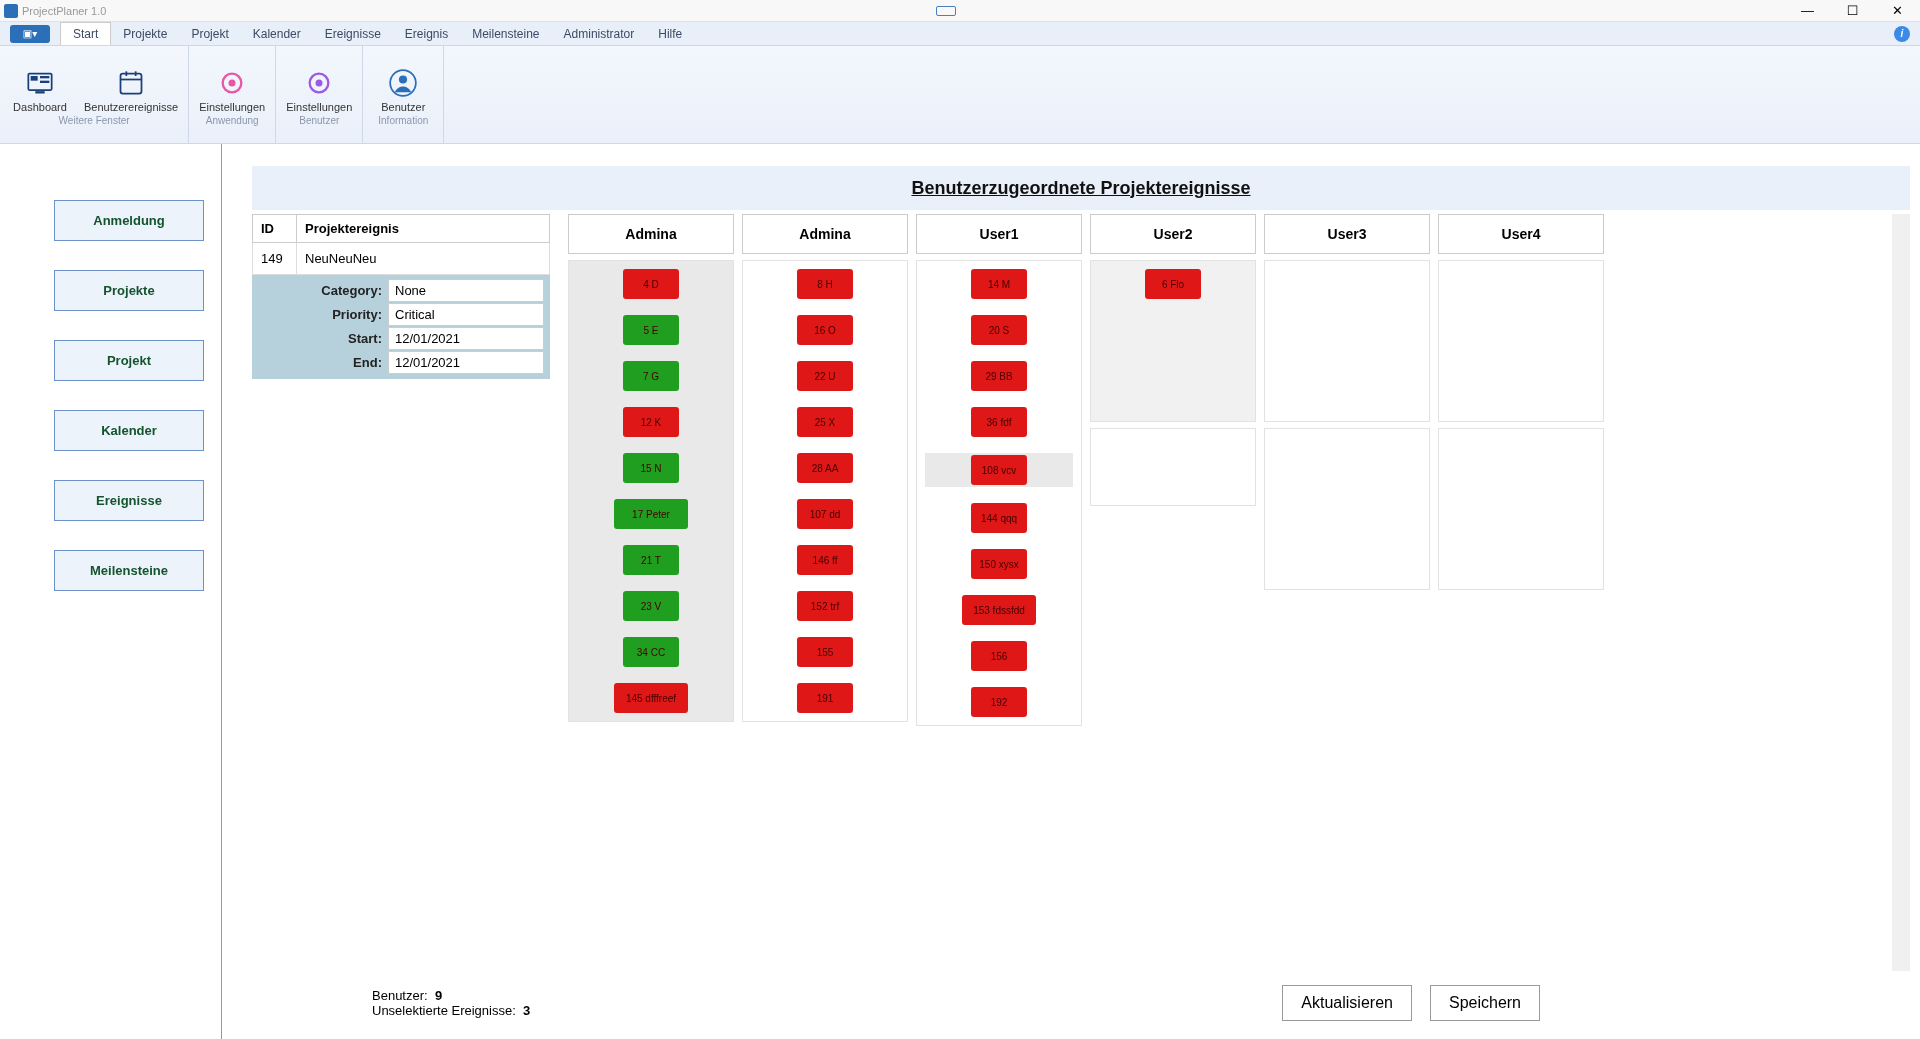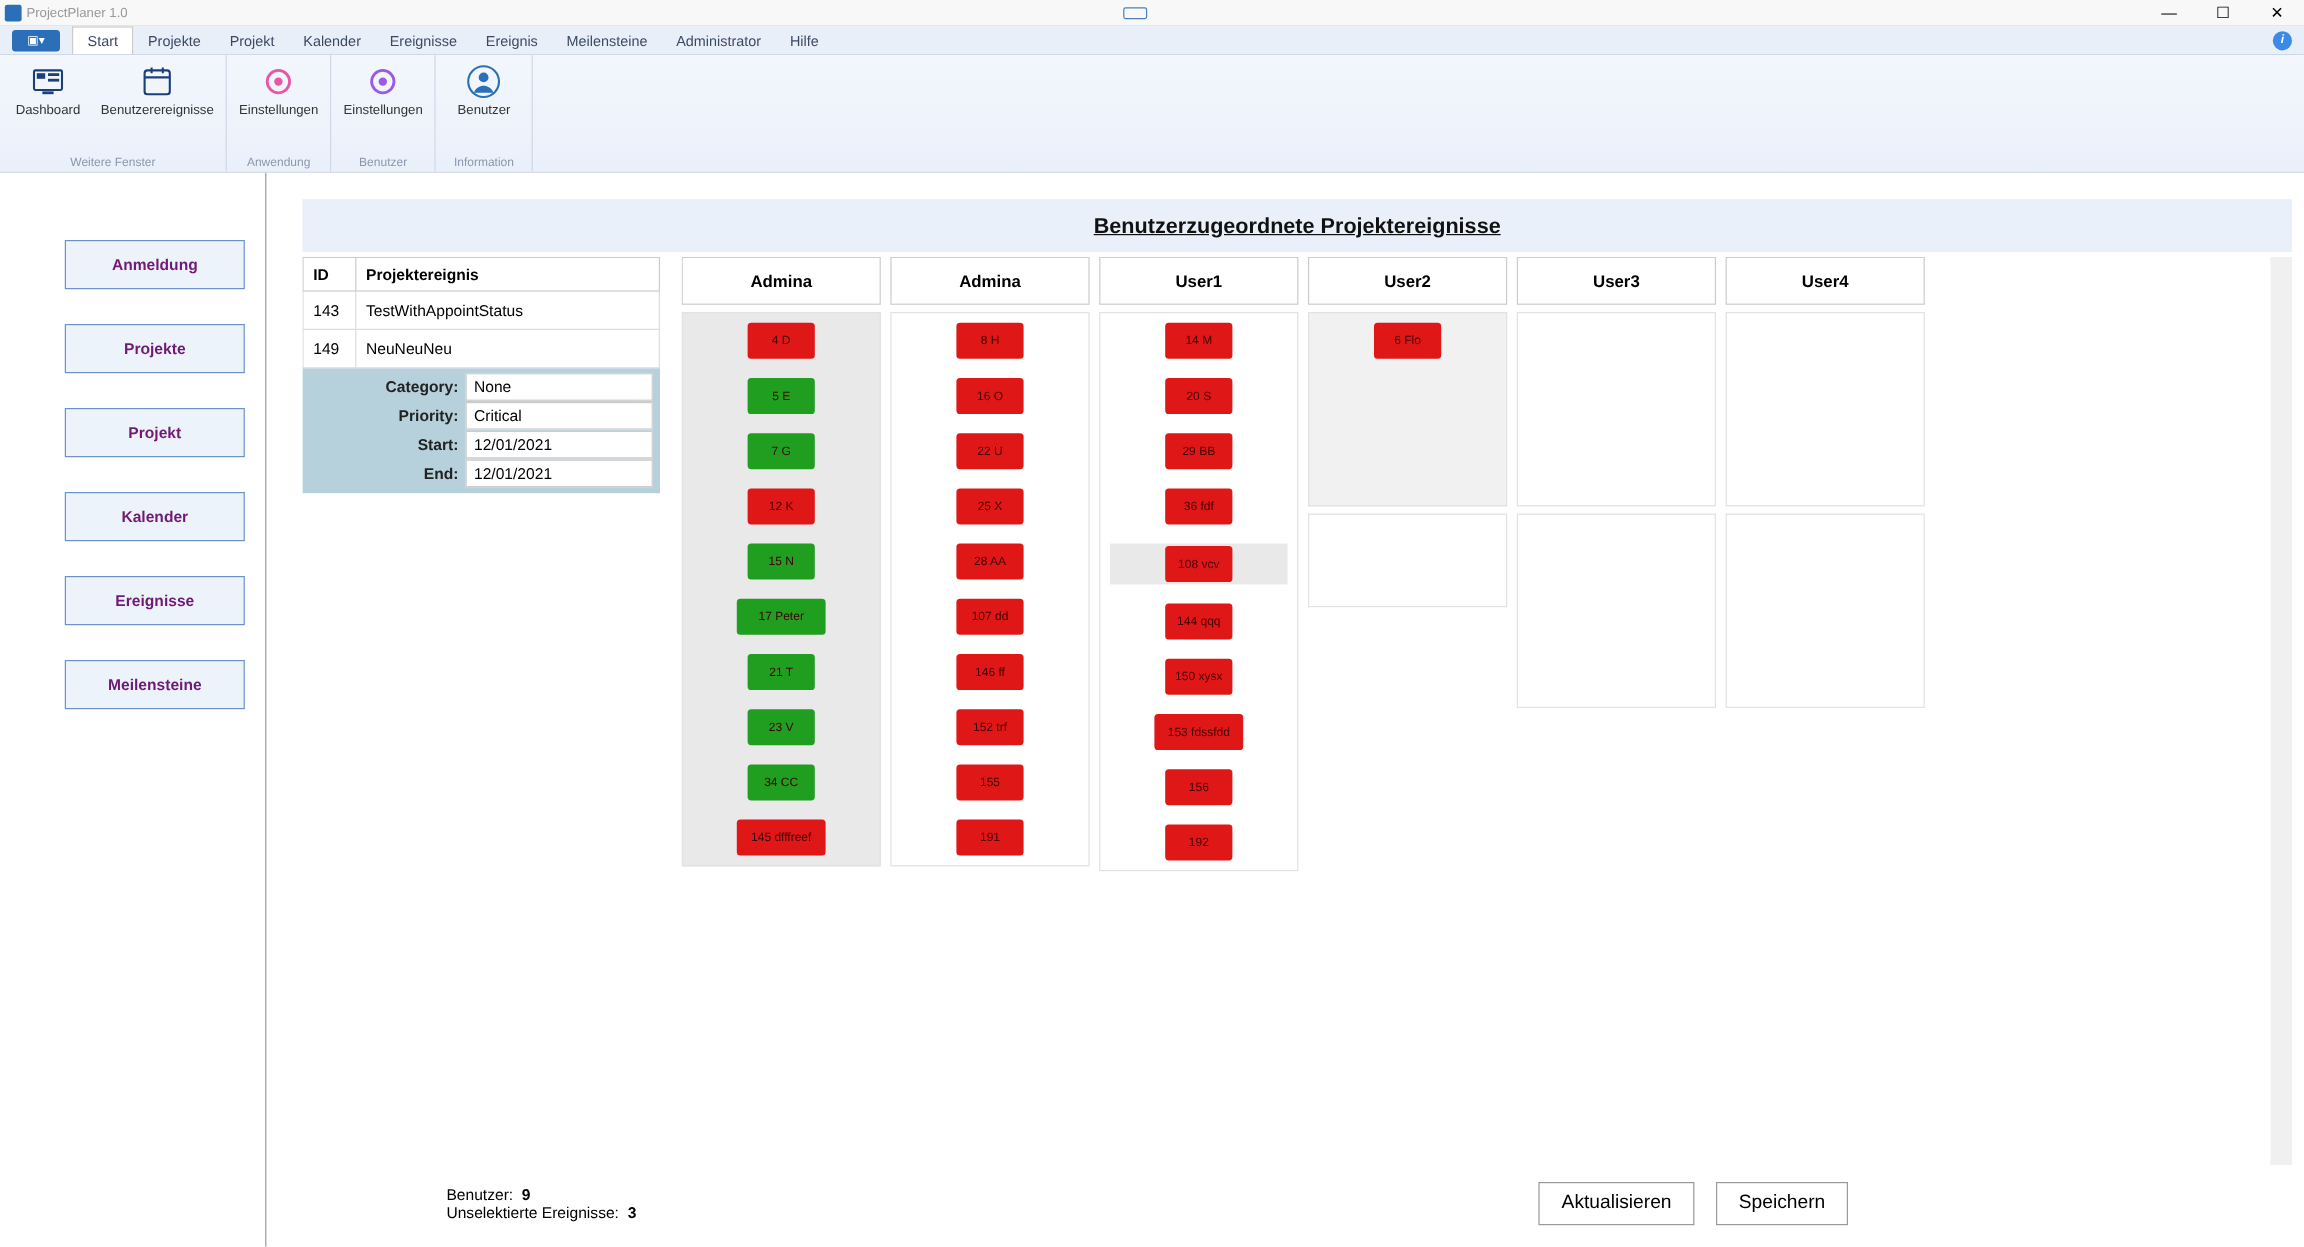--- a/index.html
+++ b/index.html
@@ -16,31 +16,31 @@
 
 
 .menubar { height: 24px; background: #e9eff9; display: flex; align-items: center; padding-left: 10px; gap: 0; border-bottom: 1px solid #d0d8e6; }
 .qat { width: 40px; height: 18px; background: #2b6fb8; border-radius: 3px; margin-right: 10px; display:flex; align-items:center; justify-content:center; color:#fff; font-size:10px; }
 .menu-item { padding: 4px 12px; font-size: 12px; color: #3b4a63; }
 .menu-item.active { background: #fff; border: 1px solid #ccc; border-bottom: none; }
 .menubar .info-icon { margin-left: auto; margin-right: 10px; width:16px; height:16px; border-radius:50%; background:#3b8ae6; color:#fff; display:flex; align-items:center; justify-content:center; font-size:10px; font-style:italic; font-weight:bold;}
 
 
 .ribbon { height: 98px; background: linear-gradient(#f3f7fd, #eaf0fa); border-bottom: 1px solid #cfd8e8; display: flex; }
-.ribbon-group { border-right: 1px solid #cfd8e8; padding: 4px 10px 2px; display: flex; flex-direction: column; justify-content: space-between; }
+.ribbon-group { border-right: 1px solid #cfd8e8; padding: 4px 10px 2px; display: flex; flex-direction: column; justify-content: center; }
 .ribbon-group-row { display: flex; gap: 14px; }
 .ribbon-btn { text-align: center; min-width: 60px; }
 .ribbon-icon { width: 28px; height: 28px; margin: 4px auto 4px; }
 .ribbon-label { font-size: 11px; color: #333; }
 .ribbon-group-caption { text-align: center; font-size: 10px; color: #8a97ad; margin-top: 2px; }
 
 
 .main { display: flex; height: calc(1039px - 22px - 24px - 98px); }
 .left-col { width: 222px; padding: 56px 14px 0 54px; border-right: 1px solid #999; margin: 0 0 0 0; }
-.side-btn { display:flex; align-items:center; justify-content:center; width: 150px; height: 41px; background: #ecf3fb; border: 1px solid #6d91c9; margin-bottom: 29px; font-weight: bold; font-size: 13px; color: #701a75; }
+.side-btn { display:flex; align-items:center; justify-content:center; width: 150px; height: 41px; background: #ecf3fb; border: 1px solid #6d91c9; margin-bottom: 29px; font-weight: bold; font-size: 13px; color: #14532d; }
 
 .content { flex: 1; padding: 22px 10px 10px 30px; display: flex; flex-direction: column; }
 .page-title-bar { background: #e9f0fa; height: 44px; display: flex; align-items: center; justify-content: center; font-size: 18px; font-weight: bold; color: #111; margin-bottom: 4px; text-decoration: underline; }
 
 .workarea { display: flex; gap: 18px; flex: 1; overflow: hidden; }
 
 
 .event-list { width: 298px; background: #fff; }
 .event-list table { width: 100%; border-collapse: collapse; font-size: 13px; }
 .event-list th { text-align: left; padding: 6px 8px; border: 1px solid #ccc; background: #fff; font-weight: bold; }
@@ -193,24 +193,20 @@
 
       <div class="event-list">
         <table>
           <thead>
             <tr>
               <th style="width:44px">ID</th>
               <th>Projektereignis</th>
             </tr>
           </thead>
           <tbody id="event-rows">
-              <tr>
-                <td>143</td>
-                <td>TestWithAppointStatus</td>
-              </tr>
               <tr>
                 <td>149</td>
                 <td>NeuNeuNeu</td>
               </tr>
             </tbody>
         </table>
         <div id="detail-panel" class="detail-panel">
           <div class="detail-row">
             <label>Category:</label>
             <div class="val">None</div>

